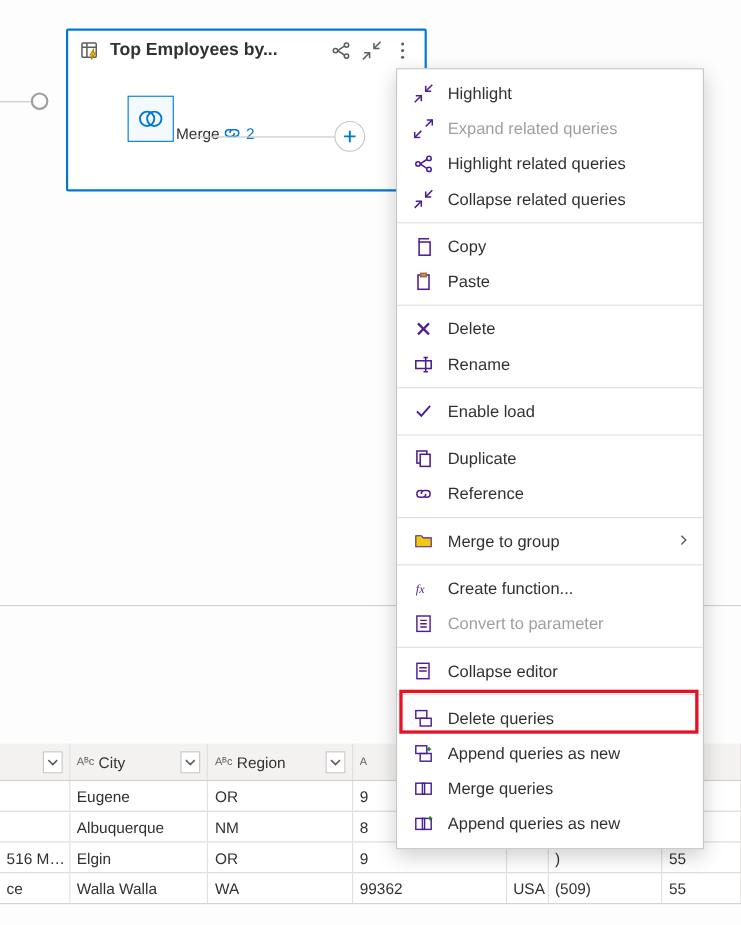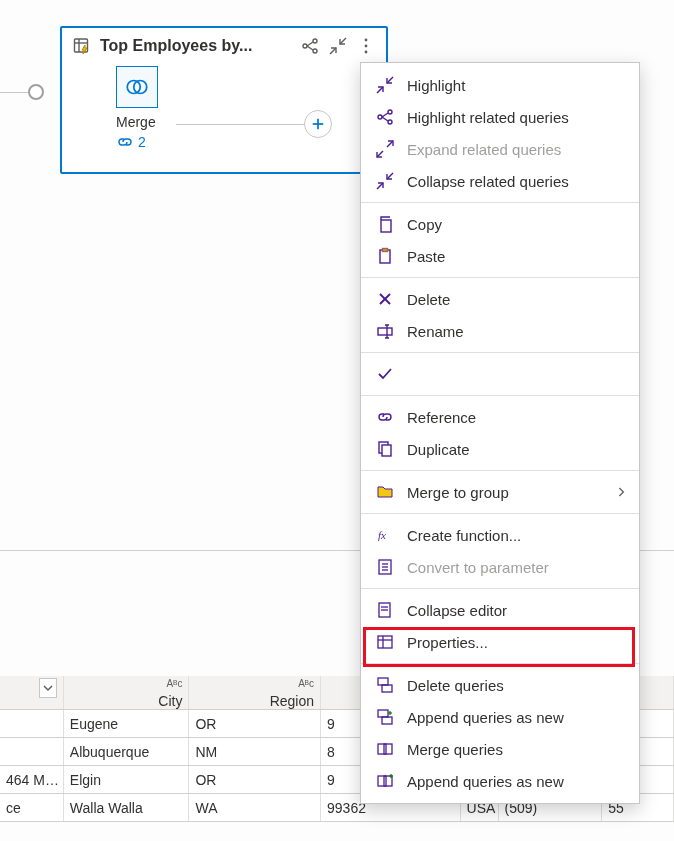--- a/index.html
+++ b/index.html
@@ -49,21 +49,21 @@
     padding: 0 10px 0 54px;
     position: relative;
     height: 92px;
   }
   .step-tile {
     width: 42px; height: 42px;
     border: 1px solid #0078d4;
     background: #f3f9fd;
     display:flex; align-items:center; justify-content:center;
   }
-  .step-col { display:flex; flex-direction:column; align-items:flex-start; gap:2px; }
+  .step-col { display:flex; flex-direction:row; align-items:flex-end; gap:2px; }
   .step-label { font-size: 14px; margin-top: 4px; }
   .link-row { display:flex; align-items:center; gap:4px; color:#0078d4; margin-top:2px; }
   .connector-line {
     position:absolute;
     top: 62px;
     left: 114px;
     width: 130px;
     height: 0;
     border-top: 1px solid #c8c6c4;
   }
@@ -117,21 +117,21 @@
   .grid-header { background: #f3f2f1; height: 34px; align-items:center; }
   .grid-row { height: 28px; align-items:flex-end; }
   .cell { border-right: 1px solid #e1dfdd; padding: 2px 6px; height:100%; display:flex; align-items:center; white-space:nowrap; overflow:hidden; }
   .c0 { width: 64px; }
   .c1 { width: 126px; }
   .c2 { width: 132px; }
   .c3 { width: 140px; }
   .c4 { width: 38px; }
   .c5 { width: 104px; }
   .c6 { width: 72px; }
-  .hdr-cell { font-weight:400; display:flex; align-items:flex-end; gap:4px;flex-direction:column; }
+  .hdr-cell { font-weight:400; display:flex; align-items:center; gap:4px; }
   .col-type { font-size:10px; color:#605e5c; }
   .dd-btn { width:18px; height:20px; border:1px solid #c8c6c4; background:#fff; display:inline-flex; align-items:center; justify-content:center; margin-left:auto; }
   .dd-btn svg { width:10px; height:10px; }
 
   
   .menu {
     position:absolute;
     top: 62px;
     left: 360px;
     width: 280px;
@@ -287,21 +287,21 @@
   <div class="grid-row">
     <div class="cell c0"></div>
     <div class="cell c1">Albuquerque</div>
     <div class="cell c2">NM</div>
     <div class="cell c3">8</div>
     <div class="cell c4"></div>
     <div class="cell c5">)</div>
     <div class="cell c6">55</div>
   </div>
   <div class="grid-row">
-    <div class="cell c0">464 M…</div>
+    <div class="cell c0">516 M…</div>
     <div class="cell c1">Elgin</div>
     <div class="cell c2">OR</div>
     <div class="cell c3">9</div>
     <div class="cell c4"></div>
     <div class="cell c5">)</div>
     <div class="cell c6">55</div>
   </div>
   <div class="grid-row">
     <div class="cell c0">ce</div>
     <div class="cell c1">Walla Walla</div>
@@ -318,43 +318,43 @@
     <span class="mi-icon">
         <svg viewBox="0 0 18 18" fill="none" stroke="currentColor" stroke-width="1.4">
           <path d="M11 2v5h5"></path>
           <line x1="11" y1="7" x2="17" y2="1"></line>
           <path d="M7 16v-5H2"></path>
           <line x1="7" y1="11" x2="1" y2="17"></line>
         </svg>
       </span>
     <span class="mi-label">Highlight</span>
   </div>
+  <div class="menu-item disabled">
+    <span class="mi-icon">
+        <svg viewBox="0 0 18 18" fill="none" stroke="currentColor" stroke-width="1.4">
+          <path d="M11 7 17 1"></path>
+          <path d="M12 1h5v5"></path>
+          <path d="M7 11 1 17"></path>
+          <path d="M6 17H1v-5"></path>
+        </svg>
+      </span>
+    <span class="mi-label">Expand related queries</span>
+  </div>
   <div class="menu-item">
     <span class="mi-icon">
         <svg viewBox="0 0 18 18" fill="none" stroke="currentColor" stroke-width="1.4">
           <circle cx="4" cy="9" r="2"></circle>
           <circle cx="14" cy="4" r="2"></circle>
           <circle cx="14" cy="14" r="2"></circle>
           <line x1="6" y1="9" x2="12" y2="5"></line>
           <line x1="6" y1="9" x2="12" y2="13"></line>
         </svg>
       </span>
     <span class="mi-label">Highlight related queries</span>
   </div>
-  <div class="menu-item disabled">
-    <span class="mi-icon">
-        <svg viewBox="0 0 18 18" fill="none" stroke="currentColor" stroke-width="1.4">
-          <path d="M11 7 17 1"></path>
-          <path d="M12 1h5v5"></path>
-          <path d="M7 11 1 17"></path>
-          <path d="M6 17H1v-5"></path>
-        </svg>
-      </span>
-    <span class="mi-label">Expand related queries</span>
-  </div>
   <div class="menu-item">
     <span class="mi-icon">
         <svg viewBox="0 0 18 18" fill="none" stroke="currentColor" stroke-width="1.4">
           <path d="M11 2v5h5"></path>
           <line x1="11" y1="7" x2="17" y2="1"></line>
           <path d="M7 16v-5H2"></path>
           <line x1="7" y1="11" x2="1" y2="17"></line>
         </svg>
       </span>
     <span class="mi-label">Collapse related queries</span>
@@ -398,39 +398,40 @@
       </span>
     <span class="mi-label">Rename</span>
   </div>
   <div class="menu-sep"></div>
   <div class="menu-item">
     <span class="mi-icon">
         <svg viewBox="0 0 18 18" fill="none" stroke="currentColor" stroke-width="1.8">
           <path d="M3 9l4 4 8-9"></path>
         </svg>
       </span>
-  </div>
-  <div class="menu-sep"></div>
+    <span class="mi-label">Enable load</span>
+  </div>
+  <div class="menu-sep"></div>
+  <div class="menu-item">
+    <span class="mi-icon">
+        <svg viewBox="0 0 18 18" fill="none" stroke="currentColor" stroke-width="1.4">
+          <rect x="3" y="2" width="9" height="11"></rect>
+          <rect x="6" y="5" width="9" height="11" fill="#fff"></rect>
+        </svg>
+      </span>
+    <span class="mi-label">Duplicate</span>
+  </div>
   <div class="menu-item">
     <span class="mi-icon">
         <svg viewBox="0 0 18 18" fill="none" stroke="currentColor" stroke-width="1.4">
           <path d="M7 9a3 3 0 0 1 3-3h2a3 3 0 1 1 0 6h-2"></path>
           <path d="M11 9a3 3 0 0 1-3 3H6a3 3 0 1 1 0-6h2"></path>
         </svg>
       </span>
     <span class="mi-label">Reference</span>
-  </div>
-  <div class="menu-item">
-    <span class="mi-icon">
-        <svg viewBox="0 0 18 18" fill="none" stroke="currentColor" stroke-width="1.4">
-          <rect x="3" y="2" width="9" height="11"></rect>
-          <rect x="6" y="5" width="9" height="11" fill="#fff"></rect>
-        </svg>
-      </span>
-    <span class="mi-label">Duplicate</span>
   </div>
   <div class="menu-sep"></div>
   <div class="menu-item">
     <span class="mi-icon">
         <svg viewBox="0 0 18 18" fill="#f2c811" stroke="#b38600" stroke-width="1">
           <path d="M2 4h5l2 2h7v8H2z"></path>
         </svg>
       </span>
     <span class="mi-label">Merge to group</span>
     <span class="mi-sub"><svg viewBox="0 0 10 14" width="8" height="12" fill="none" stroke="currentColor" stroke-width="1.6">
@@ -461,30 +462,20 @@
   <div class="menu-item">
     <span class="mi-icon">
         <svg viewBox="0 0 18 18" fill="none" stroke="currentColor" stroke-width="1.3">
           <rect x="3" y="2" width="11" height="14"></rect>
           <line x1="5" y1="6" x2="12" y2="6"></line>
           <line x1="5" y1="9" x2="12" y2="9"></line>
         </svg>
       </span>
     <span class="mi-label">Collapse editor</span>
   </div>
-  <div class="menu-item">
-    <span class="mi-icon">
-        <svg viewBox="0 0 18 18" fill="none" stroke="currentColor" stroke-width="1.3">
-          <rect x="2" y="3" width="14" height="12"></rect>
-          <line x1="2" y1="7" x2="16" y2="7"></line>
-          <line x1="7" y1="3" x2="7" y2="15"></line>
-        </svg>
-      </span>
-    <span class="mi-label">Properties...</span>
-  </div>
   <div class="menu-sep"></div>
   <div class="menu-item">
     <span class="mi-icon">
         <svg viewBox="0 0 18 18" fill="none" stroke="currentColor" stroke-width="1.3">
           <rect x="2" y="2" width="10" height="7"></rect>
           <rect x="6" y="9" width="10" height="7"></rect>
         </svg>
       </span>
     <span class="mi-label">Delete queries</span>
   </div>

